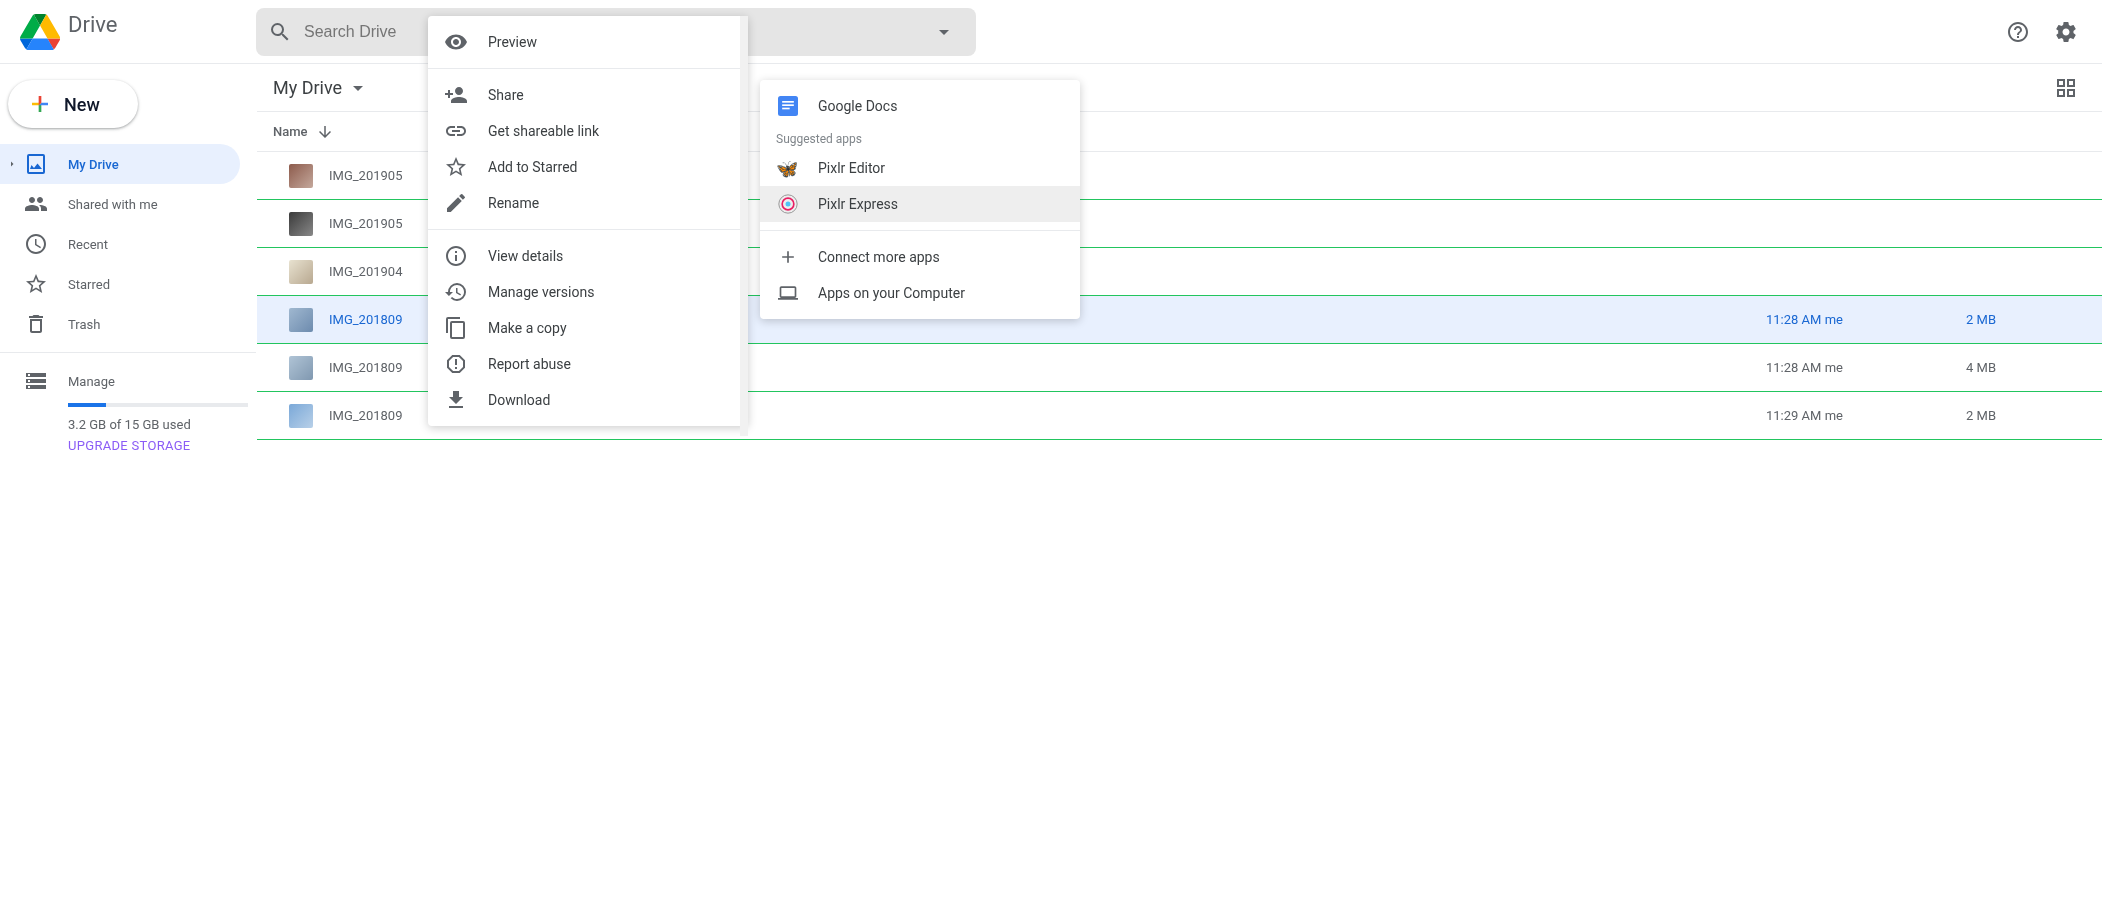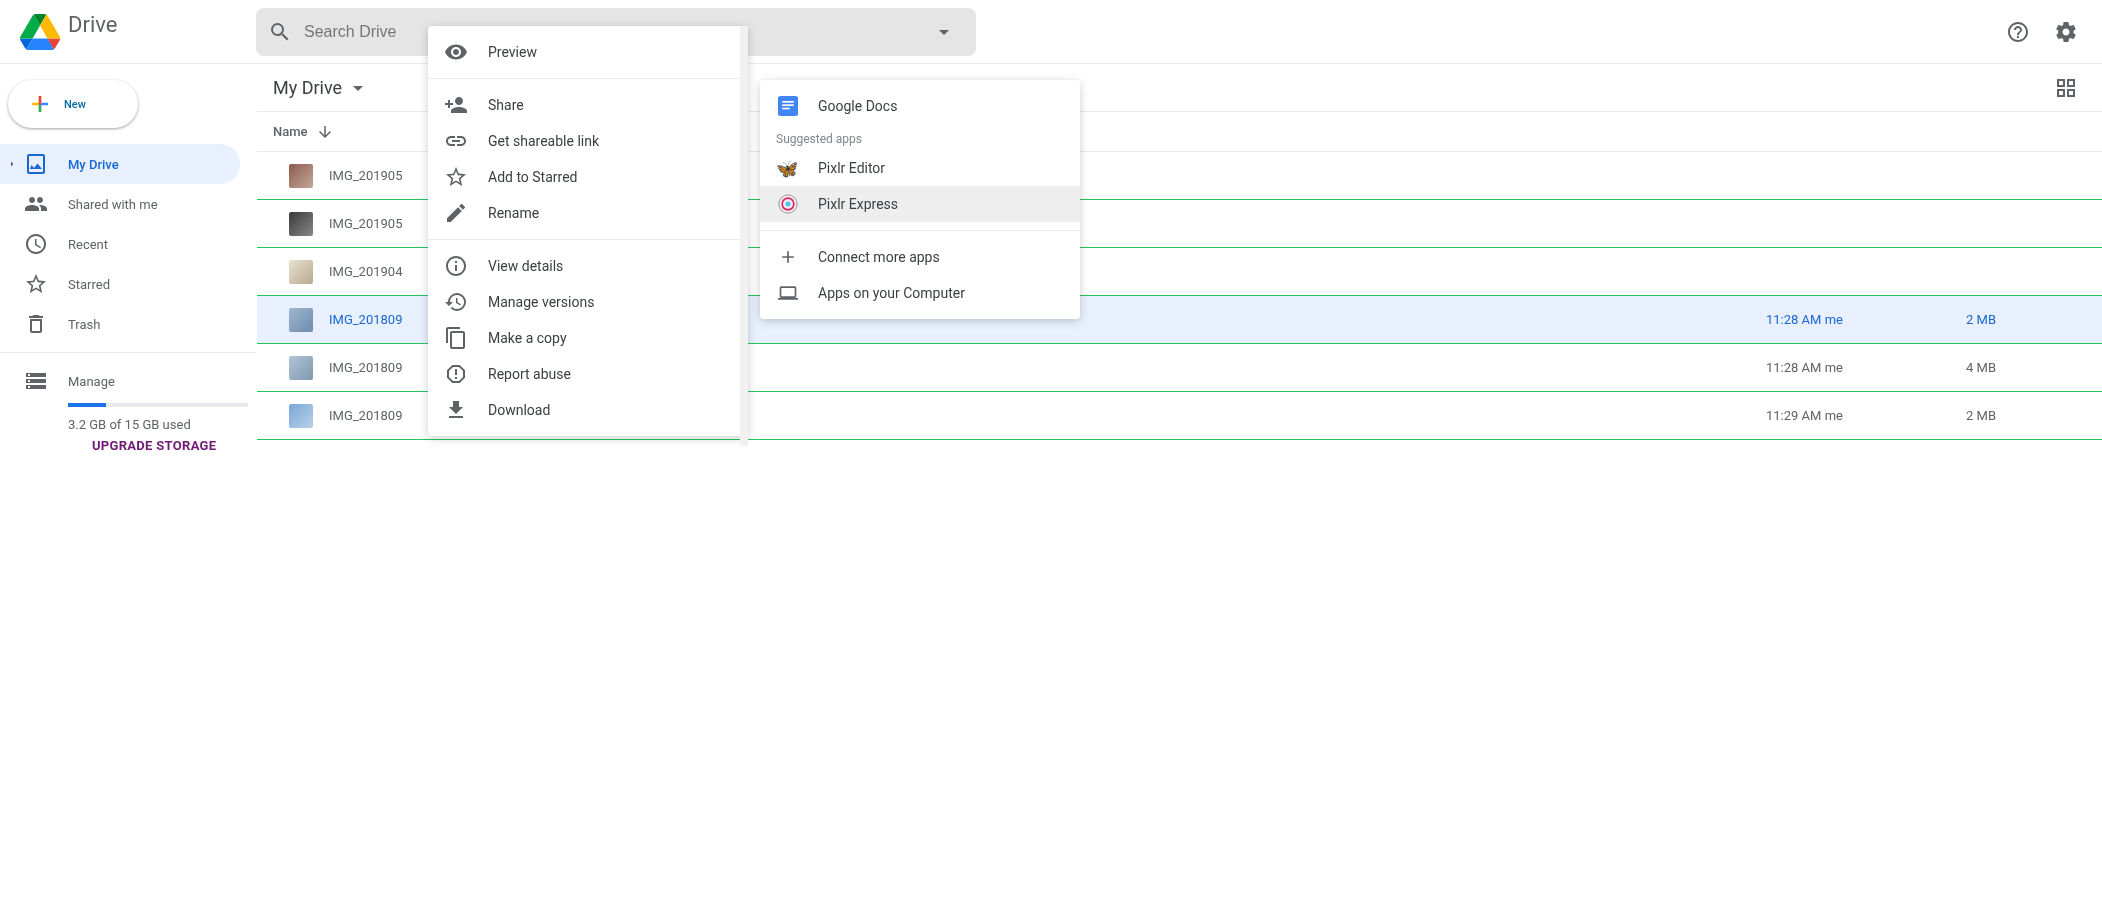--- a/index.html
+++ b/index.html
@@ -13,33 +13,33 @@
 .search-bar { flex: 1; max-width: 720px; height: 48px; background: #e5e5e5; border-radius: 8px; display: flex; align-items: center; padding: 0 12px; }
 .search-input { flex: 1; border: none; background: transparent; font-size: 16px; color: #5f6368; outline: none; margin-left: 12px; }
 .search-dropdown { padding: 8px; }
 .header-right { display: flex; align-items: center; margin-left: auto; gap: 8px; padding-right: 8px; }
 .icon-btn { width: 40px; height: 40px; display: flex; align-items: center; justify-content: center; border-radius: 50%; cursor: pointer; }
 
 
 .body { display: flex; height: calc(100vh - 64px); }
 .sidebar { width: 256px; padding-top: 8px; }
 .new-button { display: flex; align-items: center; gap: 12px; height: 48px; padding: 0 20px; margin: 8px 8px 16px 8px; border-radius: 24px; box-shadow: 0 1px 2px rgba(60,64,67,.3), 0 1px 3px 1px rgba(60,64,67,.15); background: #fff; cursor: pointer; width: 130px; }
-.new-button span { font-size: 11px; font-weight: 500; color: #0369a1; }
+.new-button span { font-size: 18px; font-weight: 500; color: #0f172a; }
 .nav-item { display: flex; align-items: center; height: 40px; padding-left: 24px; border-radius: 0 20px 20px 0; margin-right: 16px; cursor: pointer; font-size: 13px; color: #5f6368; position: relative; }
 .nav-item.active { background: #e8f0fe; color: #1967d2; font-weight: 500; }
 .nav-item .nav-icon { width: 24px; margin-right: 20px; display: flex; align-items: center; justify-content: center; }
 .nav-item .expand-arrow { position: absolute; left: 6px; }
 .nav-divider { border-top: 1px solid #e8eaed; margin: 8px 0; }
 .storage-section { padding: 8px 16px 8px 24px; }
 .storage-label { display: flex; align-items: center; font-size: 13px; color: #5f6368; }
 .storage-label .nav-icon { width: 24px; margin-right: 20px; }
 .storage-bar { width: 180px; height: 4px; background: #e8eaed; margin: 10px 0 10px 44px; position: relative; }
 .storage-bar-fill { position: absolute; left: 0; top: 0; height: 100%; background: #1a73e8; width: 21%; }
 .storage-text { font-size: 13px; color: #5f6368; margin-left: 44px; }
-.upgrade-link { font-size: 13px; color: #701a75; font-weight: 700; margin-left: 68px; margin-top: 6px; cursor: pointer; letter-spacing: 0.3px; }
+.upgrade-link { font-size: 13px; color: #8b5cf6; font-weight: 400; margin-left: 44px; margin-top: 6px; cursor: pointer; letter-spacing: 0.3px; }
 
 
 .main { flex: 1; display: flex; flex-direction: column; border-left: 1px solid transparent; }
 .toolbar { display: flex; align-items: center; height: 48px; padding: 8px 16px 8px 8px; border-bottom: 1px solid #e8eaed; }
 .breadcrumb { display: flex; align-items: center; font-size: 18px; color: #3c4043; padding: 4px 8px; border-radius: 4px; cursor: pointer; }
 .toolbar-right { margin-left: auto; display: flex; align-items: center; }
 
 
 .list-header { display: flex; align-items: center; height: 40px; padding: 0 16px; border-bottom: 1px solid #e8eaed; font-size: 13px; font-weight: 500; color: #5f6368; }
 .col-name { flex: 1; display: flex; align-items: center; gap: 8px; }
@@ -254,21 +254,21 @@
     </div>
     <div class="file-row">
       <div class="file-thumb tb6"></div>
       <div class="file-name">IMG_201809</div>
       <div class="col-modified"><span>11:29 AM</span> <span>me</span></div>
       <div class="col-size">2 MB</div>
     </div>
   </div>
 </div>
 
-<div class="context-menu" style="top:26px; left:428px;">
+<div class="context-menu" style="top:16px; left:428px;">
   <div class="menu-item">
     <span class="menu-icon">
         <svg width="24" height="24" viewBox="0 0 24 24" fill="#5f6368">
           <path d="M12 4.5C7 4.5 2.73 7.61 1 12c1.73 4.39 6 7.5 11 7.5s9.27-3.11 11-7.5c-1.73-4.39-6-7.5-11-7.5zM12 17c-2.76 0-5-2.24-5-5s2.24-5 5-5 5 2.24 5 5-2.24 5-5 5zm0-8c-1.66 0-3 1.34-3 3s1.34 3 3 3 3-1.34 3-3-1.34-3-3-3z"></path>
         </svg>
       </span>
     <span>Preview</span>
   </div>
   <div class="menu-divider"></div>
   <div class="menu-item">

